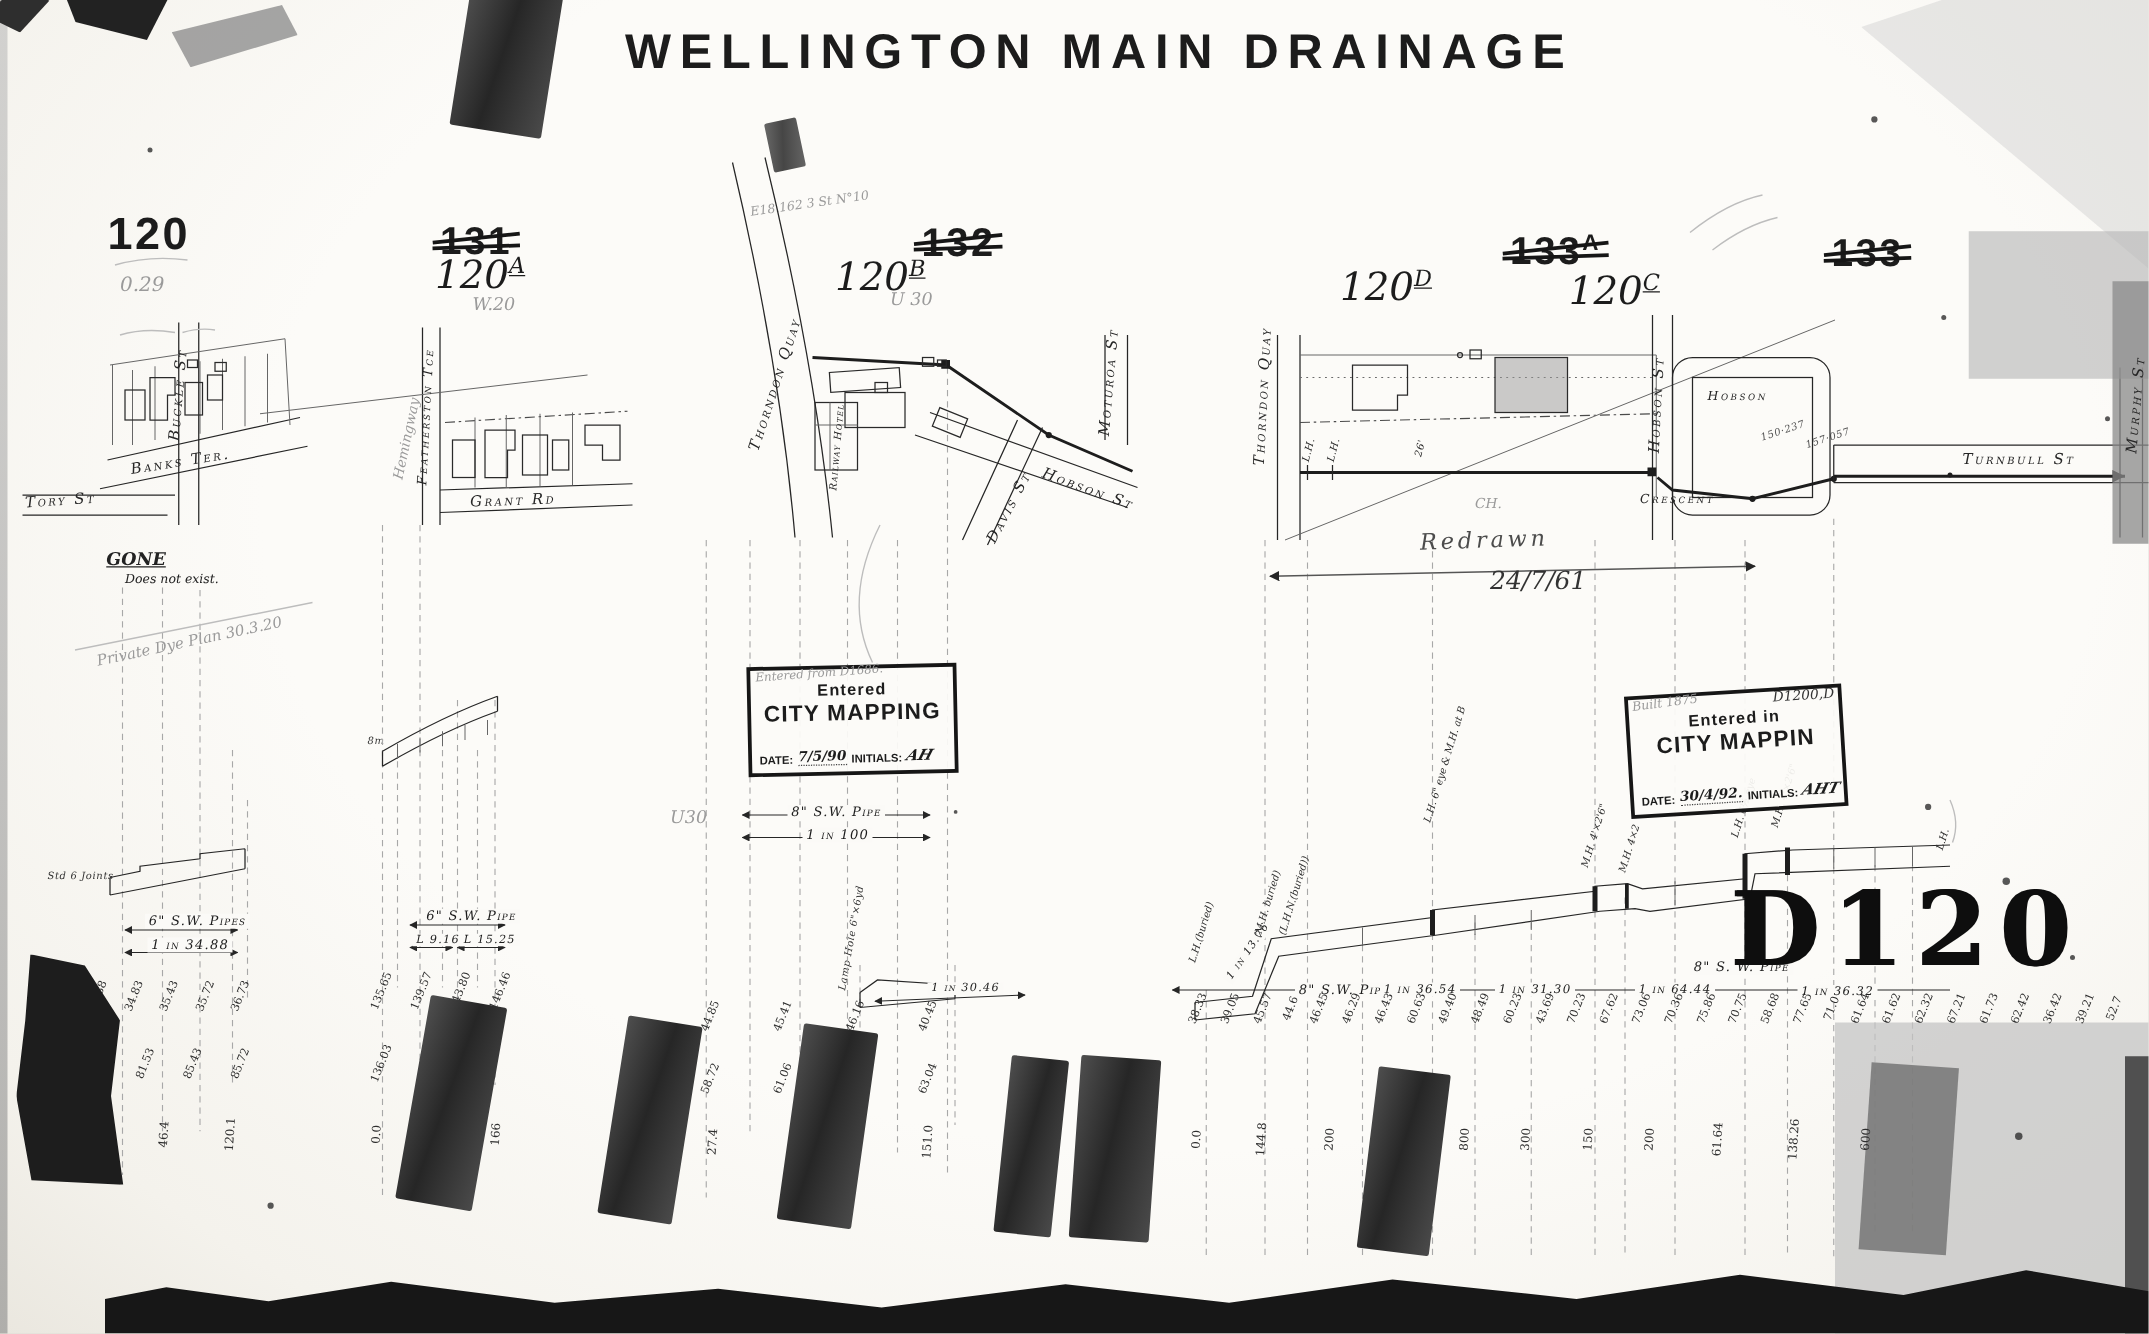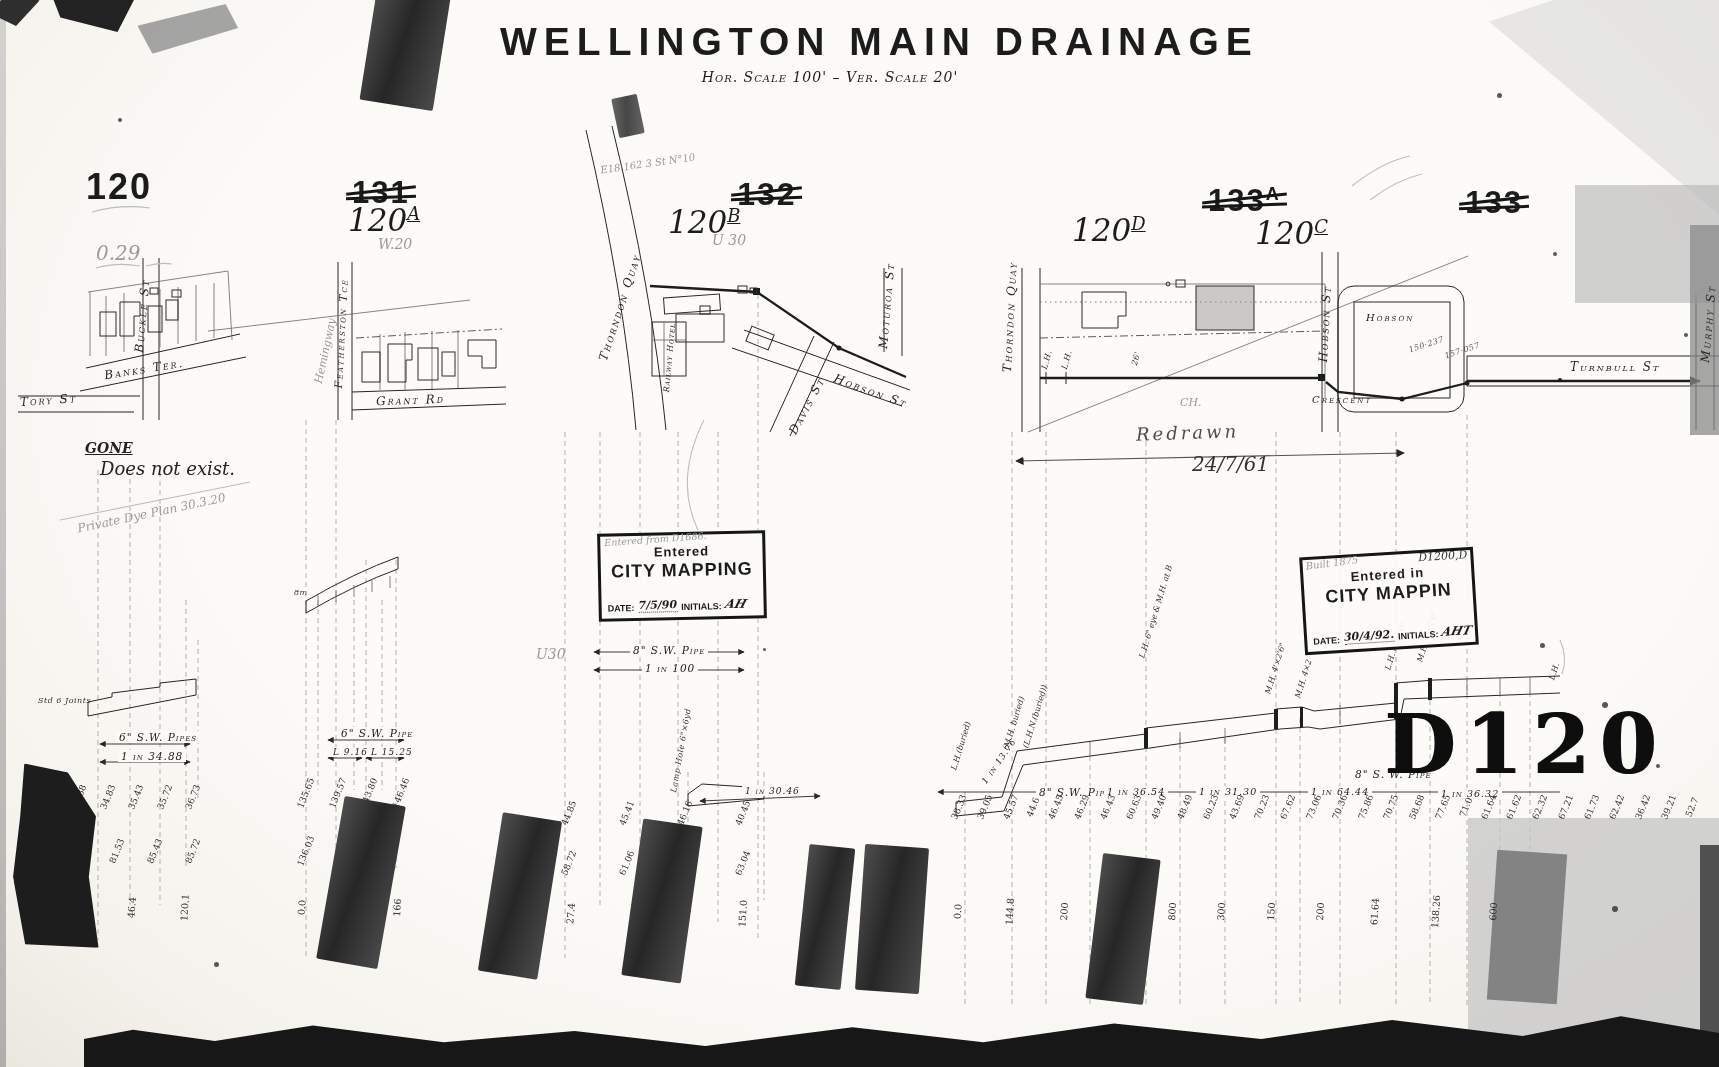--- a/index.html
+++ b/index.html
@@ -196,47 +196,46 @@
       <path class="pen" d="M1352 186 q30 -24 58 -30 m-40 44 q26 -20 52 -26"></path>
       <path class="pen" d="M704 420 q-30 60 -6 110"></path>
       <path class="pen" d="M60 520 l190 -38"></path>
       <path class="pen" d="M1560 640 q8 18 2 34"></path>
     </g>
   </svg>
 
   
   <div class="abs" style="left:500px;top:20px;width:660px;text-align:center;z-index:2">
     <div style="font-weight:bold;font-size:39px;letter-spacing:7px">WELLINGTON  MAIN  DRAINAGE</div>
-    <div class="hand sc" style="font-size:14px;letter-spacing:1px;margin-top:5px">Hor. Scale 100' – Ver. Scale 20'</div>
   </div>
 
   
   <div class="abs sheetnum" style="left:86px;top:166px;font-size:36px">120</div>
-  <div class="abs hand pencil" style="left:96px;top:241px;font-size:20px">0.29</div>
+  <div class="abs hand pencil" style="left:96px;top:218px;font-size:16px">0.29</div>
 
   <div class="abs sheetnum strike" style="left:352px;top:174px;font-size:31px">131</div>
   <div class="abs newnum" style="left:348px;top:202px"><span>120</span><span class="sup">A</span></div>
   <div class="abs hand pencil" style="left:378px;top:236px;font-size:14px">W.20</div>
 
   <div class="abs sheetnum strike" style="left:675px;top:176px;font-size:32px">132</div>
   <div class="abs newnum" style="left:668px;top:204px"><span>120</span><span class="sup">B</span></div>
   <div class="abs hand pencil" style="left:712px;top:232px;font-size:14px">U 30</div>
 
   <div class="abs sheetnum strike" style="left:1082px;top:182px;font-size:31px"><span>133</span><span style="font-size:58%;vertical-align:super">A</span></div>
   <div class="abs newnum" style="left:1072px;top:212px"><span>120</span><span class="sup">D</span></div>
 
   <div class="abs sheetnum strike" style="left:1262px;top:184px;font-size:31px">133</div>
   <div class="abs newnum" style="left:1255px;top:215px"><span>120</span><span class="sup">C</span></div>
 
   
   <div class="abs maplbl" style="left:132px;top:352px;transform:rotate(-85deg);transform-origin:0 0">Buckle St</div>
   <div class="abs maplbl" style="left:104px;top:362px;transform:rotate(-9deg)">Banks Ter.</div>
   <div class="abs maplbl" style="left:20px;top:393px;transform:rotate(-4deg)">Tory St</div>
   <div class="abs hand" style="left:85px;top:440px;font-size:14px;font-weight:bold;text-decoration:underline;color:#222;z-index:2">GONE</div>
-  <div class="abs hand" style="left:100px;top:458px;font-size:18px;color:#222;z-index:2">Does not exist.</div>
+  <div class="abs hand" style="left:100px;top:458px;font-size:10px;color:#222;z-index:2">Does not exist.</div>
   <div class="abs hand pencil" style="left:76px;top:506px;font-size:12px;transform:rotate(-12deg)">Private Dye Plan 30.3.20</div>
 
   
   <div class="abs maplbl" style="left:332px;top:388px;font-size:10.5px;transform:rotate(-87deg);transform-origin:0 0">Featherston Tce</div>
   <div class="abs maplbl" style="left:376px;top:393px;transform:rotate(-2deg)">Grant Rd</div>
   <div class="abs hand pencil" style="left:312px;top:382px;font-size:11px;transform:rotate(-78deg);transform-origin:0 0">Hemingway</div>
 
   
   <div class="abs maplbl" style="left:596px;top:358px;transform:rotate(-72deg);transform-origin:0 0">Thorndon Quay</div>
   <div class="abs maplbl tiny" style="left:662px;top:392px;transform:rotate(-85deg);transform-origin:0 0;letter-spacing:1px">Railway Hotel</div>

